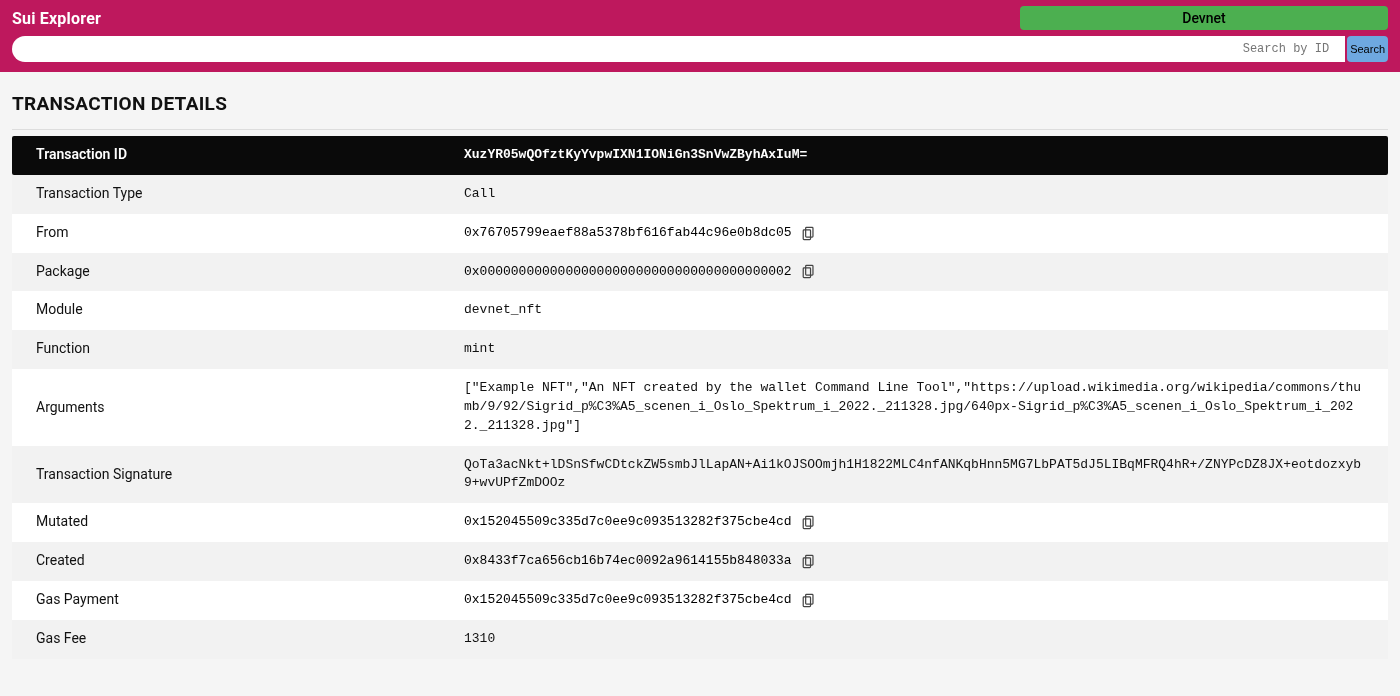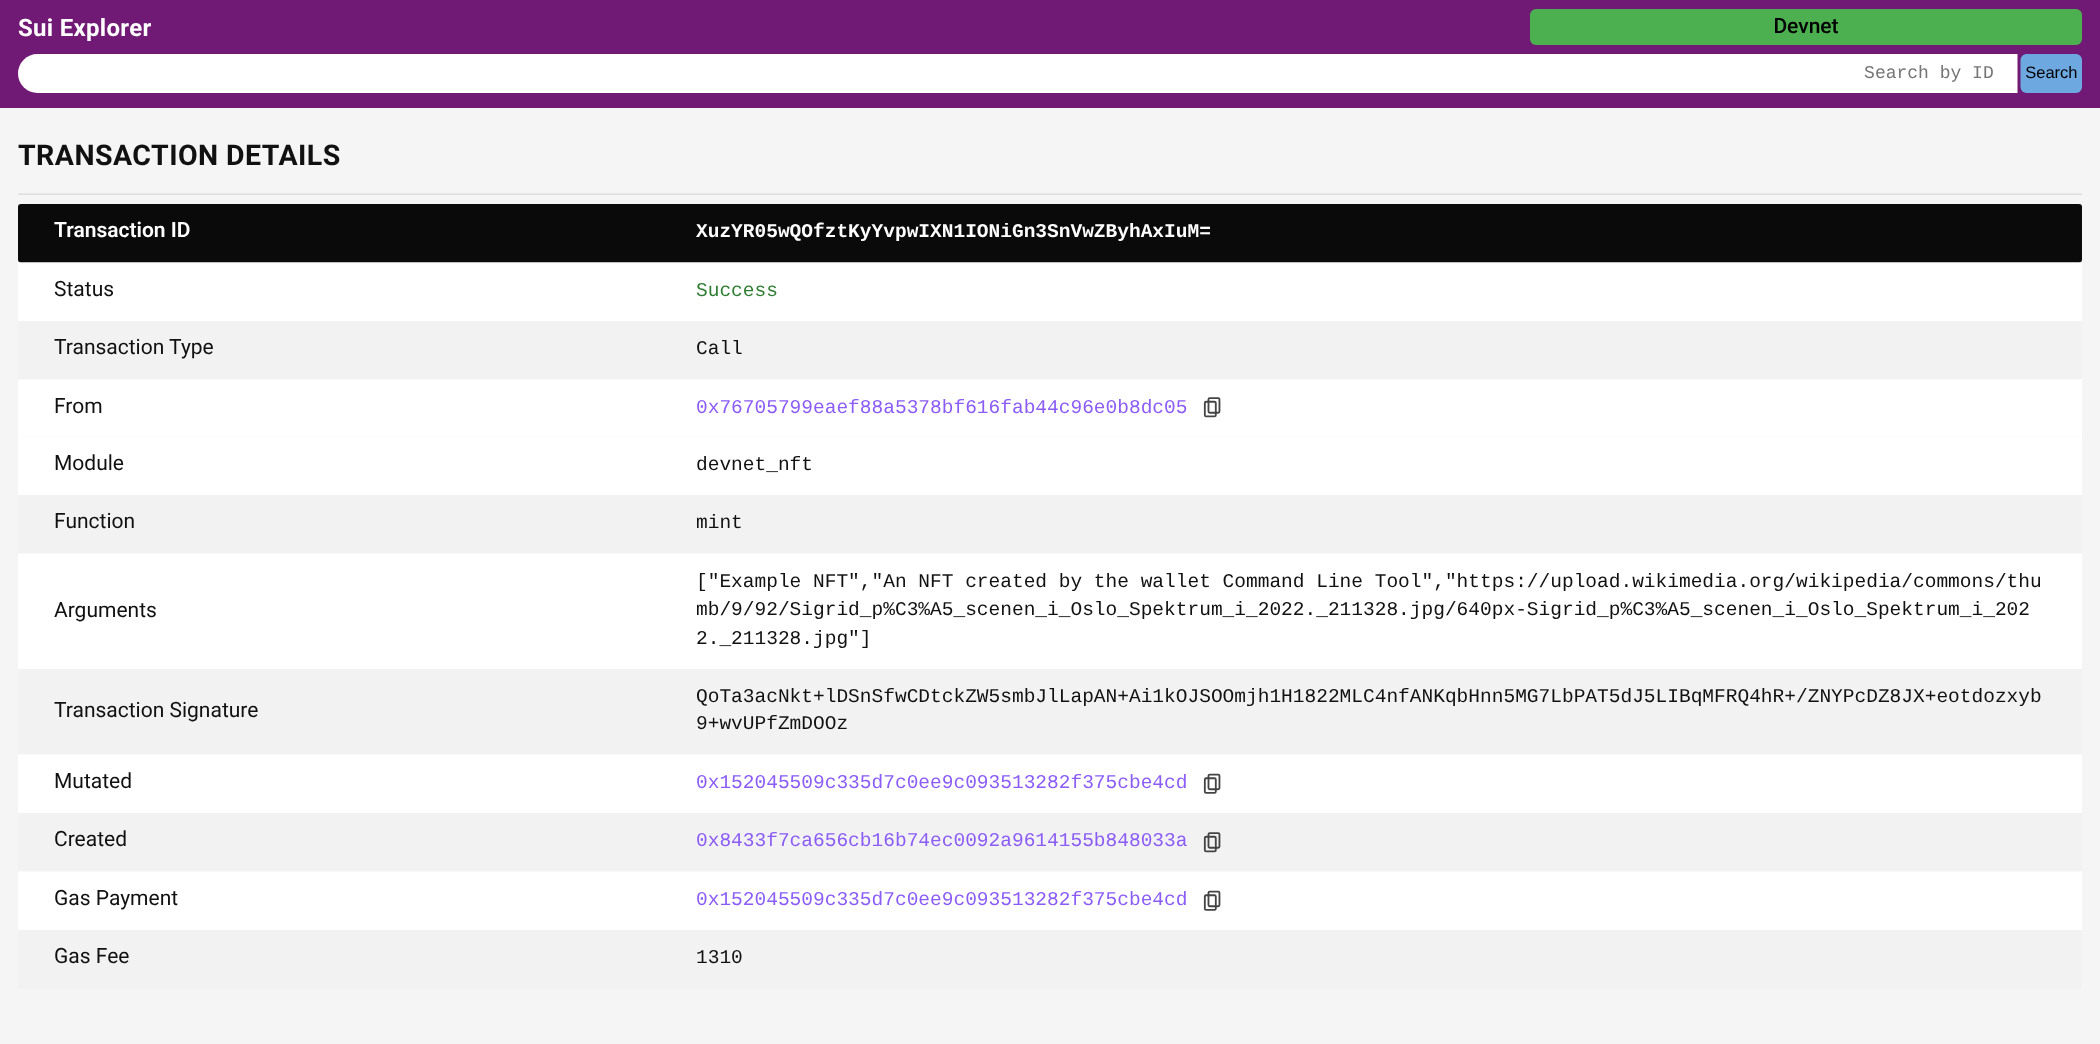--- a/index.html
+++ b/index.html
@@ -3,21 +3,21 @@
 <meta charset="utf-8">
 <style>
   * { box-sizing: border-box; margin: 0; padding: 0; }
   body {
     font-family: -apple-system, BlinkMacSystemFont, "Segoe UI", Roboto, Helvetica, Arial, sans-serif;
     background: #f5f5f5;
     color: #111;
     width: 1400px;
   }
   .header {
-    background: #701a75;
+    background: #be185d;
     color: #fff;
     padding: 6px 12px 10px 12px;
   }
   .header-top {
     display: flex;
     justify-content: space-between;
     align-items: center;
     margin-bottom: 6px;
   }
   .logo {
@@ -103,21 +103,21 @@
     flex: 1;
     font-family: "Menlo", "Consolas", "Courier New", monospace;
     font-size: 13px;
     word-break: break-all;
     line-height: 1.45;
     display: flex;
     align-items: center;
     gap: 10px;
   }
   .link {
-    color: #8b5cf6;
+    color: #000000;
     text-decoration: none;
     cursor: pointer;
   }
   .success {
     color: #2e7d32;
   }
   .copy-icon {
     width: 13px;
     height: 15px;
     display: inline-block;
@@ -157,45 +157,49 @@
   <div class="page-title">TRANSACTION DETAILS</div>
   <div class="divider"></div>
 
   <div class="row row-header">
     <div class="label">Transaction ID</div>
     <div class="value">
       <span>XuzYR05wQOfztKyYvpwIXN1IONiGn3SnVwZByhAxIuM=</span>
     </div>
   </div>
 
-  <div class="row row-white">
-    <div class="label">Status</div>
-    <div class="value">
-      <span class="success">Success</span>
-    </div>
-  </div>
 
   <div class="row row-alt">
     <div class="label">Transaction Type</div>
     <div class="value">
       <span>Call</span>
     </div>
   </div>
 
   <div class="row row-white">
     <div class="label">From</div>
     <div class="value">
       <a class="link">0x76705799eaef88a5378bf616fab44c96e0b8dc05</a>
       <span class="copy-icon"><svg viewBox="0 0 16 18">
             <rect x="4.5" y="1.5" width="9" height="12" rx="1"></rect>
             <rect x="1.5" y="4.5" width="9" height="12" rx="1"></rect>
           </svg></span>
     </div>
   </div>
 
+  <div class="row row-alt">
+    <div class="label">Package</div>
+    <div class="value">
+      <a class="link">0x0000000000000000000000000000000000000002</a>
+      <span class="copy-icon"><svg viewBox="0 0 16 18">
+            <rect x="4.5" y="1.5" width="9" height="12" rx="1"></rect>
+            <rect x="1.5" y="4.5" width="9" height="12" rx="1"></rect>
+          </svg></span>
+    </div>
+  </div>
 
   <div class="row row-white">
     <div class="label">Module</div>
     <div class="value">
       <span>devnet_nft</span>
     </div>
   </div>
 
   <div class="row row-alt">
     <div class="label">Function</div>

